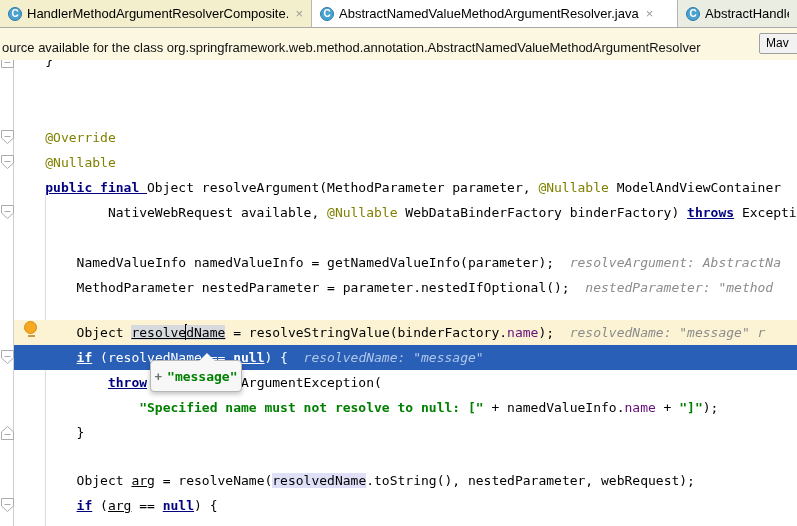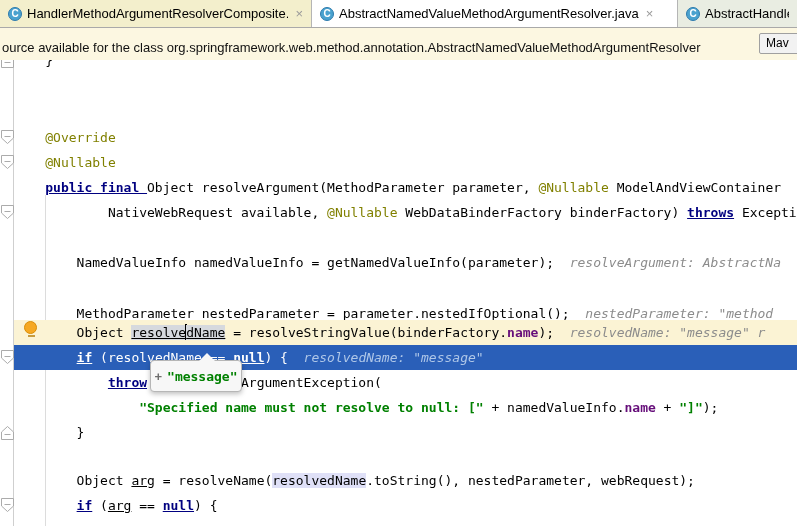--- a/index.html
+++ b/index.html
@@ -37,21 +37,21 @@
   .content { position:absolute; left:14px; top:0; width:783px; height:100%;
     font-family:"DejaVu Sans Mono", monospace; font-size:13px; }
   .guide { position:absolute; left:31px; top:135px; bottom:0; width:1px; background:#dcdcdc; z-index:0; }
 
   .line { position:absolute; left:0; right:0; height:25px; line-height:25px;
     white-space:pre; z-index:1; color:#000; }
   .line.caret-line { background:var(--caret-line); }
   .line.exec-line  { background:var(--exec-line); color:#fff; }
   .kw  { color:var(--keyword); font-weight:bold;text-decoration:underline; }
   .ann { color:var(--annotation); }
-  .fld { color:var(--field); font-weight:bold; }
+  .fld { color:var(--field); font-weight:normal; }
   .str { color:var(--string); font-weight:bold; }
   .pln { }
   .exec-line .kw, .exec-line .pln { color:#fff; }
   .hl  { background:#d6d9de;text-decoration:underline; }
   .hl2 { background:#dfe0f7; }
   .und { text-decoration:underline; }
   .hint { font-style:italic; color:var(--hint); margin-left:2ch; }
   .exec-line .hint { color:#afc7e8; }
   .caret { display:inline-block; width:2px; height:16px; background:#000;
     vertical-align:-3px; margin:0 -1px; }
@@ -135,21 +135,21 @@
     <div class="bulb">
       <div class="b"></div>
         <div class="s"></div>
     </div>
   <div class="line" style="top: -12px;"><span style="padding-left: 4ch;"><span class="pln">}</span></span></div>
       <div class="line" style="top: 65px;"><span style="padding-left: 4ch; margin-top: 36px;"><span class="ann">@Override</span></span></div>
       <div class="line" style="top: 90px;"><span style="padding-left: 4ch;"><span class="ann">@Nullable</span></span></div>
       <div class="line" style="top: 115px;"><span style="padding-left: 4ch;"><span class="kw">public final </span><span class="pln">Object resolveArgument(MethodParameter parameter, </span><span class="ann">@Nullable</span><span class="pln"> ModelAndViewContainer</span></span></div>
       <div class="line" style="top: 140px;"><span style="padding-left: 12ch;"><span class="pln">NativeWebRequest available, </span><span class="ann">@Nullable</span><span class="pln"> WebDataBinderFactory binderFactory) </span><span class="kw">throws</span><span class="pln"> Exception</span></span></div>
       <div class="line" style="top: 190px;"><span style="padding-left: 8ch;"><span class="pln">NamedValueInfo namedValueInfo = getNamedValueInfo(parameter);</span></span><span class="hint">resolveArgument: AbstractNa</span></div>
-      <div class="line" style="top: 215px; margin-top: 26px;"><span style="padding-left: 8ch;"><span class="pln">MethodParameter nestedParameter = parameter.nestedIfOptional();</span></span><span class="hint">nestedParameter: "method</span></div>
+      <div class="line" style="top: 215px;"><span style="padding-left: 8ch;"><span class="pln">MethodParameter nestedParameter = parameter.nestedIfOptional();</span></span><span class="hint">nestedParameter: "method</span></div>
       <div class="line caret-line" style="top: 260px;"><span style="padding-left: 8ch;"><span class="pln">Object </span><span class="hl">resolve</span><span class="caret"></span><span class="hl">dName</span><span class="pln"> = resolveStringValue(binderFactory.</span><span class="fld">name</span><span class="pln">);</span></span><span class="hint">resolvedName: "message" r</span></div>
       <div class="line exec-line" style="top: 285px;"><span style="padding-left: 8ch;"><span class="kw">if</span><span class="pln"> (resolvedName == </span><span class="kw">null</span><span class="pln">) {</span></span><span class="hint">resolvedName: "message"</span></div>
       <div class="line" style="top: 310px;"><span style="padding-left: 12ch;"><span class="kw">throw</span><span class="pln"> </span><span class="kw">new</span><span class="pln"> IllegalArgumentException(</span></span></div>
       <div class="line" style="top: 335px;"><span style="padding-left: 16ch;"><span class="str">"Specified name must not resolve to null: ["</span><span class="pln"> + namedValueInfo.</span><span class="fld">name</span><span class="pln"> + </span><span class="str">"]"</span><span class="pln">);</span></span></div>
       <div class="line" style="top: 360px;"><span style="padding-left: 8ch;"><span class="pln">}</span></span></div>
       <div class="line" style="top: 433px;"><span style="padding-left: 8ch;"><span class="kw">if</span><span class="pln"> (</span><span class="und">arg</span><span class="pln"> == </span><span class="kw">null</span><span class="pln">) {</span></span></div>
       <div class="line" style="top: 408px;"><span style="padding-left: 8ch;"><span class="pln">Object </span><span class="und">arg</span><span class="pln"> = resolveName(</span><span class="hl2">resolvedName</span><span class="pln">.toString(), nestedParameter, webRequest);</span></span></div>
     </div>
 
   <div class="popup">

